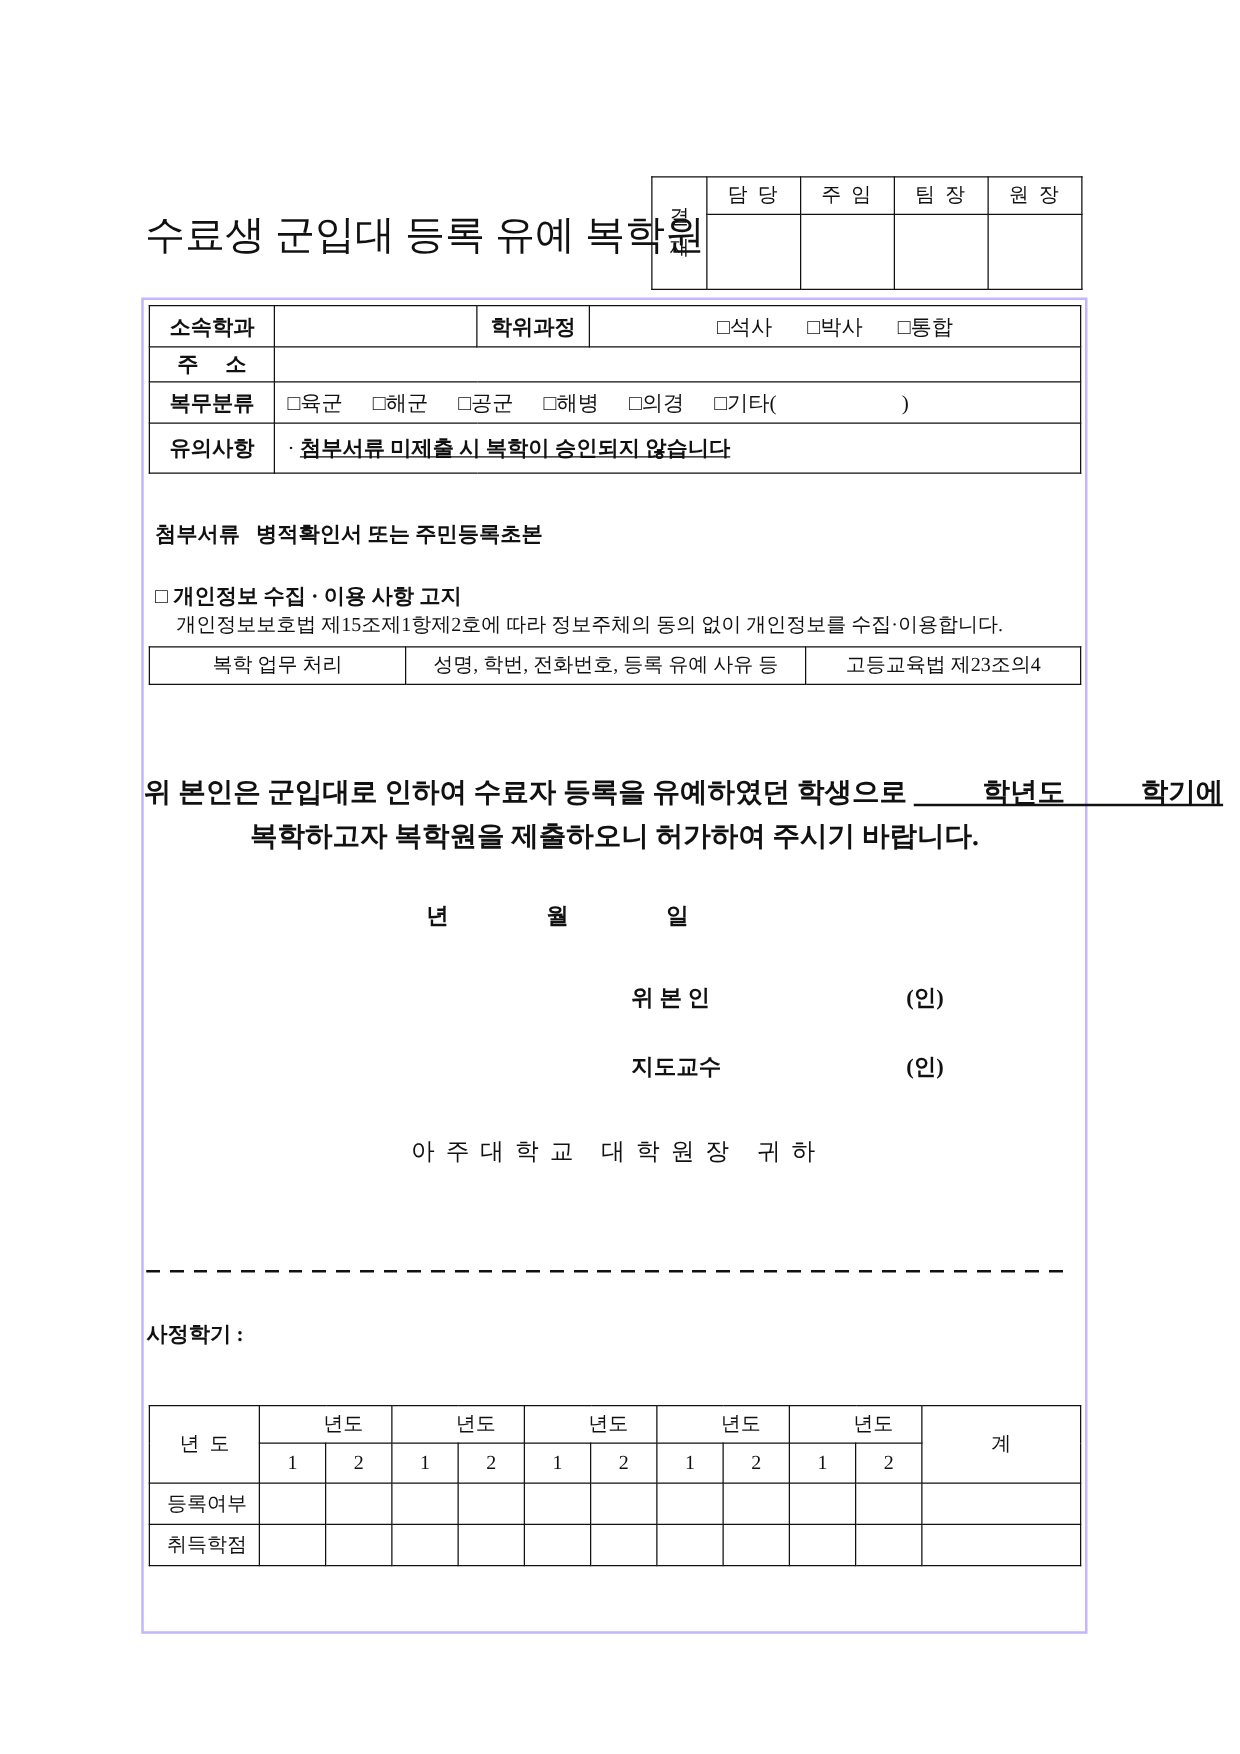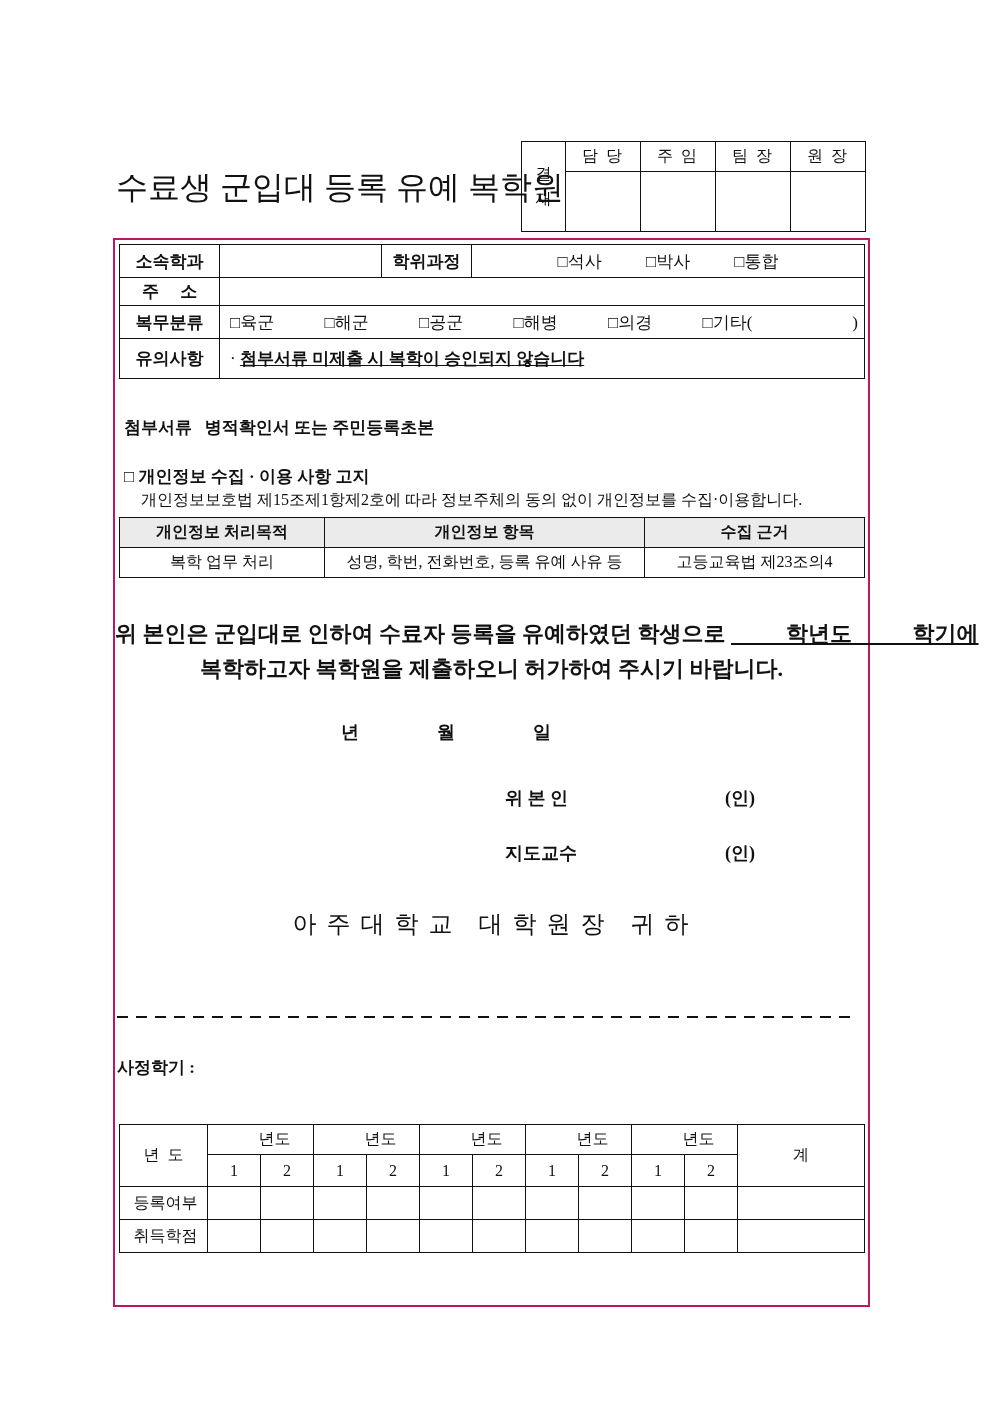--- a/index.html
+++ b/index.html
@@ -30,37 +30,37 @@
   }
   .approval-label-cell { width:44px; }
   .approval-label-cell .vchar { display:block; line-height:1.55; }
   table.approval td.appr-head { width:75px; height:30px; font-size:16px; letter-spacing:2px; }
   table.approval td.appr-sign { height:60px; }
 
   
   .frame {
     position:absolute; left:113px; top:238px;
     width:757px; height:1069px;
-    border:2px solid #be185d;
+    border:2px solid #c4b5fd;
   }
 
   
   table.form-table {
     position:absolute; left:4px; top:4px;
     width:745px; border-collapse:collapse; table-layout:fixed;
     font-size:17px;
   }
   table.form-table td {
     border:1.5px solid #111; vertical-align:middle; padding:2px 6px;
   }
   td.flabel { text-align:center; font-weight:bold; white-space:pre; }
   .row-h1 { height:33px; } .row-h2 { height:33px; }
   .row-h3 { height:27px; } .row-h4 { height:33px; } .row-h5 { height:40px; }
-  .degree-opts { display:flex; justify-content:center; gap:44px; }
-  .service-opts { display:flex; align-items:center; gap:24px; padding-left:4px;justify-content:space-between; }
+  .degree-opts { display:flex; justify-content:center; gap:28px; }
+  .service-opts { display:flex; align-items:center; gap:24px; padding-left:4px; }
   .paren-gap { display:inline-block; width:100px; }
   .notice-line { padding-left:4px; }
   .notice-text { font-weight:bold; text-decoration:underline; }
 
   
   .attachment-line {
     position:absolute; left:9px; top:176px;
     font-size:17px; font-weight:bold; white-space:pre;
   }
   .privacy-heading {
@@ -96,21 +96,21 @@
   }
   .sig-row { position:absolute; left:0; width:100%; height:24px; font-size:18px; font-weight:bold; }
   .sig-row.applicant { top:546px; }
   .sig-row.advisor  { top:601px; }
   .sig-label { position:absolute; left:390px; white-space:pre; }
   .sig-seal  { position:absolute; left:610px; }
 
   
   .recipient {
     position:absolute; left:0; top:668px; width:100%;
-    text-align:center; font-size:24px; letter-spacing:2px; white-space:pre;
+    text-align:center; font-size:19px; letter-spacing:2px; white-space:pre;
   }
 
   
   .dashed-divider {
     position:absolute; left:2px; top:776px; width:740px; height:2px;
     background:repeating-linear-gradient(90deg,#111 0 11px,transparent 11px 19px);
   }
   .assess-label {
     position:absolute; left:2px; top:816px;
     font-size:17px; font-weight:bold;
@@ -214,25 +214,20 @@
     <div class="privacy-heading ws-pre">□ 개인정보 수집 · 이용 사항 고지</div>
     <div class="privacy-subtext ws-pre">개인정보보호법 제15조제1항제2호에 따라 정보주체의 동의 없이 개인정보를 수집·이용합니다.</div>
 
     <table class="privacy-table">
       <colgroup>
         <col style="width:205px">
           <col style="width:320px">
           <col style="width:220px">
       </colgroup>
       <tbody>
-          <tr>
-        <td class="phead ws-pre">개인정보 처리목적</td>
-        <td class="phead ws-pre">개인정보 항목</td>
-        <td class="phead ws-pre">수집 근거</td>
-      </tr>
       <tr>
         <td class="ws-pre">복학 업무 처리</td>
         <td class="ws-pre">성명, 학번, 전화번호, 등록 유예 사유 등</td>
         <td class="ws-pre">고등교육법 제23조의4</td>
       </tr>
     </tbody>
       </table>
 
     <div class="statement">
       <span class="ws-pre">위 본인은 군입대로 인하여 수료자 등록을 유예하였던 학생으로 </span><span class="stmt-underline ws-pre">          학년도           학기에</span><br>

